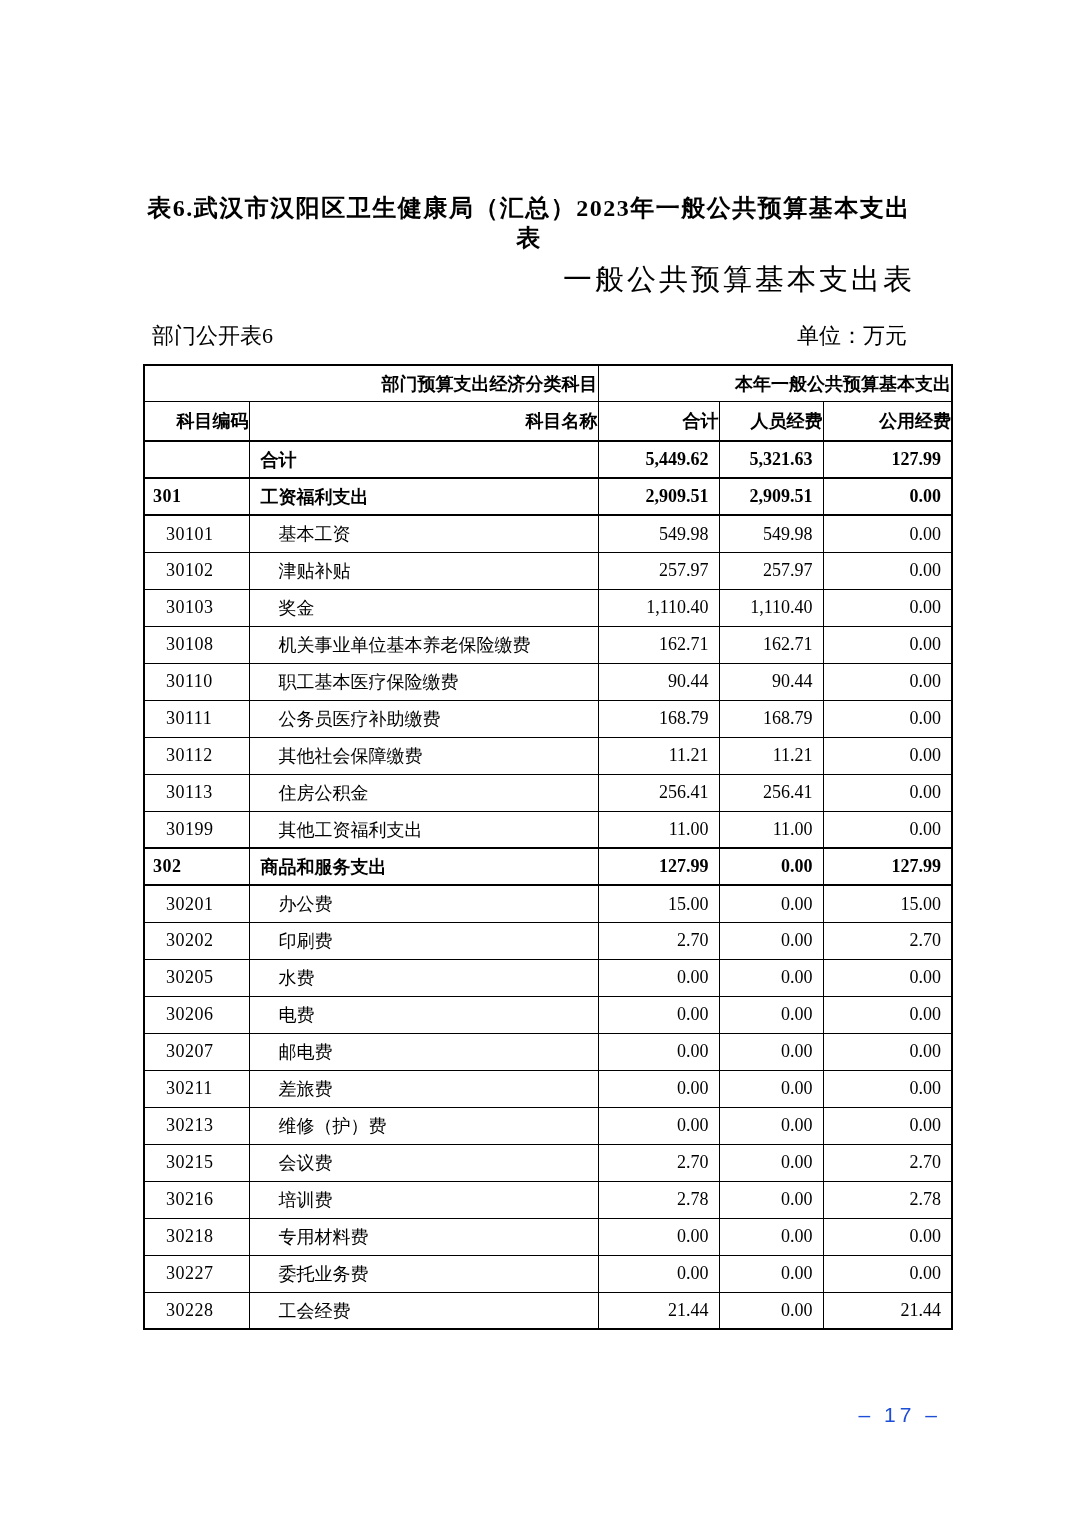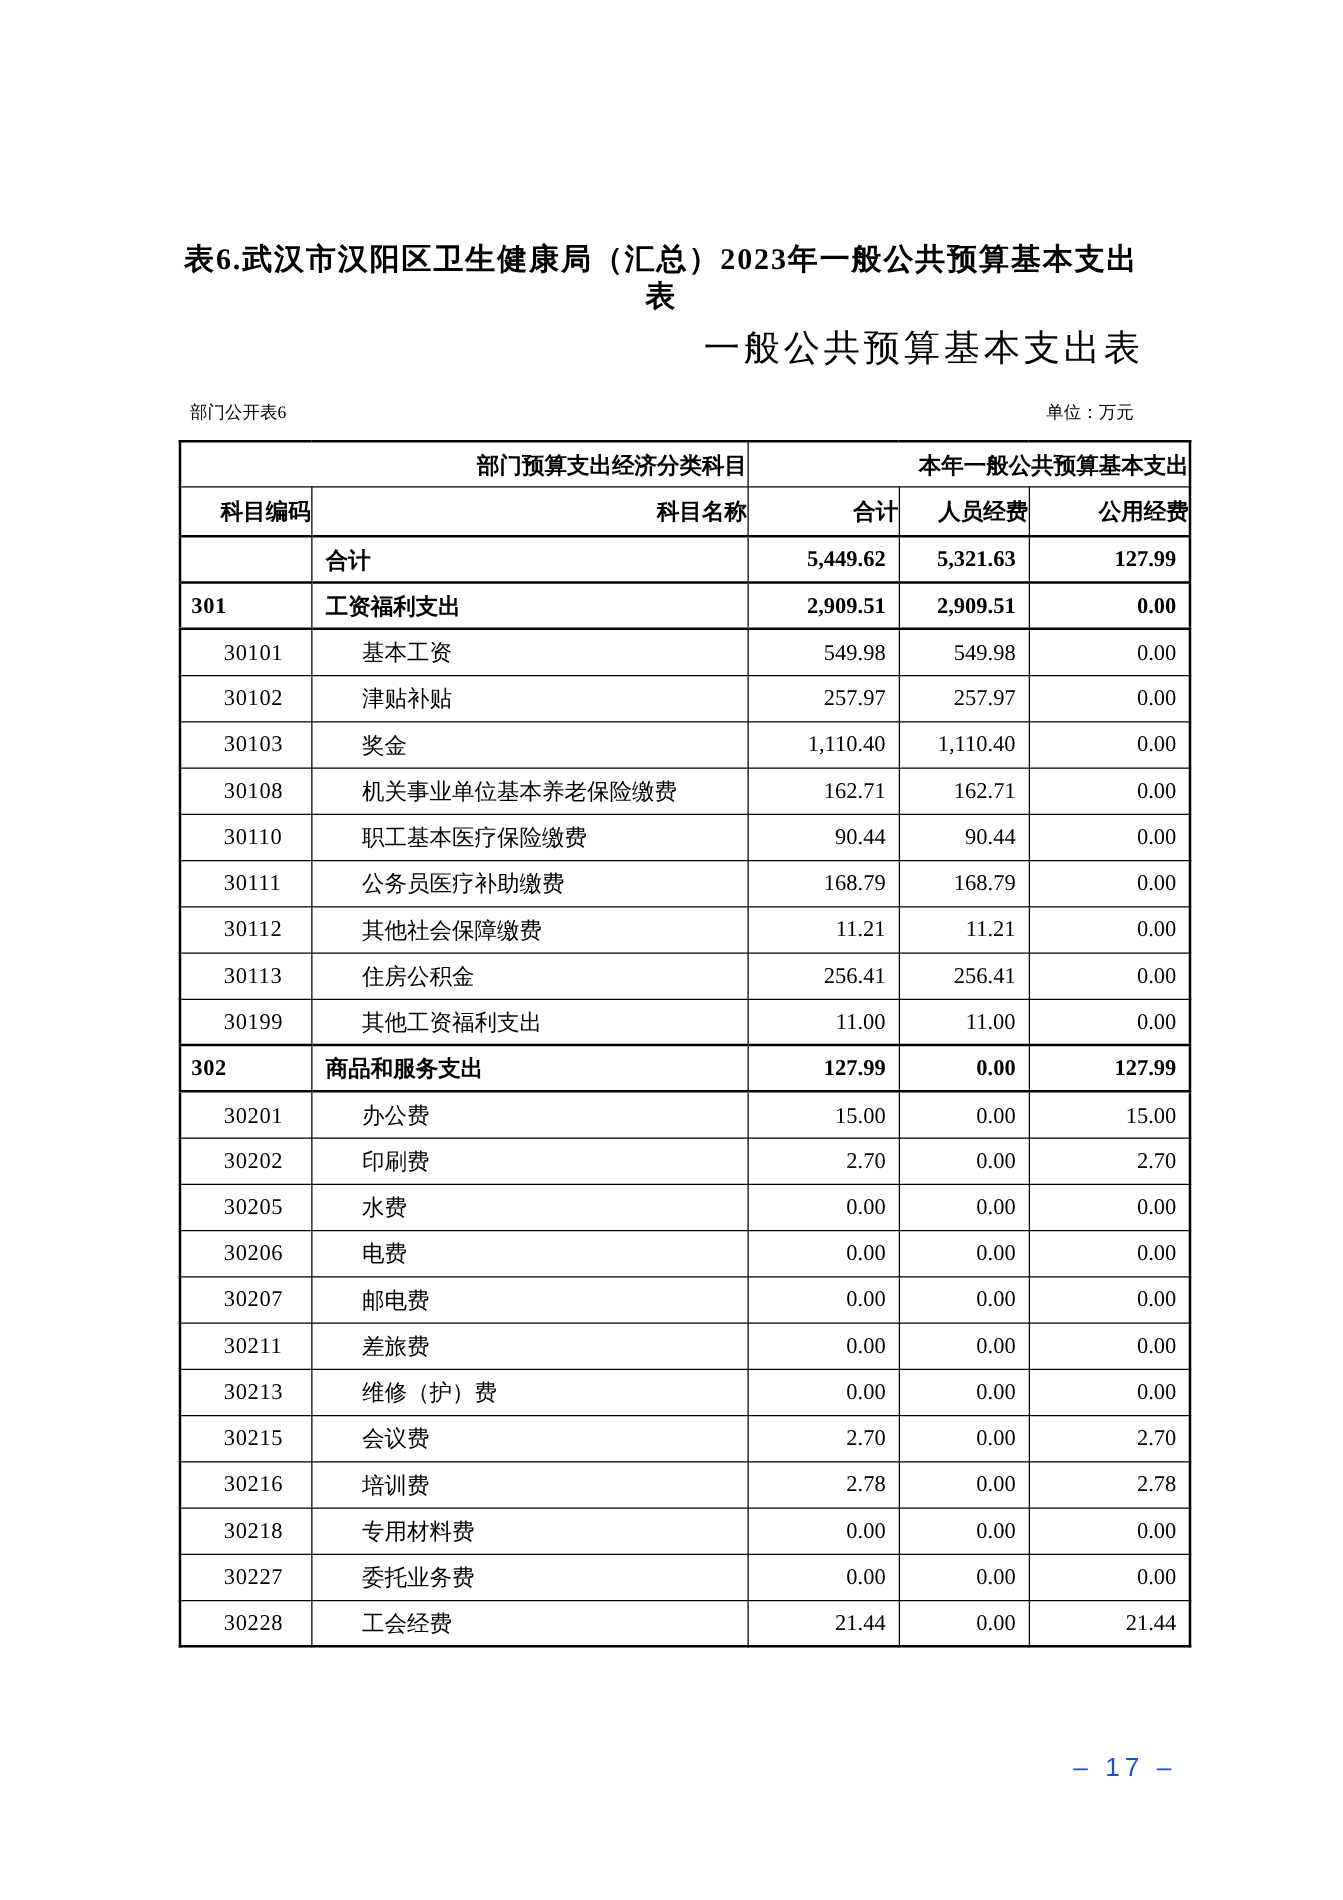--- a/index.html
+++ b/index.html
@@ -12,35 +12,35 @@
   .doc-title {
     margin:193px 0 0 0; font-size:24px; font-weight:bold; text-align:center;
     letter-spacing:1.5px; line-height:1.25; font-family:"Liberation Serif", serif;
   }
   .table-title {
     margin:10px 0 0 0; font-size:29px; font-weight:normal; text-align:right;
     letter-spacing:3px; line-height:1.15; font-family:"Liberation Sans", sans-serif;
   }
   .meta-row {
     display:flex; justify-content:space-between; align-items:flex-end;
-    margin-top:25px; font-size:14px; padding:0 8px 0 9px;text-align:right;
+    margin-top:25px; font-size:22px; padding:0 8px 0 9px;text-align:right;
   }
   table.budget {
     width:100%; border-collapse:collapse; table-layout:fixed;
     margin-top:13px; font-size:18px; border:2px solid #000;
   }
   .budget th, .budget td {
     border:1px solid #000; padding:0; box-sizing:border-box;
     overflow:hidden; white-space:nowrap; height:37px; vertical-align:middle;
   }
   .budget thead tr.group-row th { height:36px; }
   .budget thead tr.cols-row th { height:40px; }
   .budget th { font-weight:bold; text-align:right; font-size:18px; }
-  .budget td.code { text-align:left; padding-left:34px; letter-spacing:0.5px; }
-  .budget td.name { text-align:left; padding-left:40px; }
+  .budget td.code { text-align:left; padding-left:21px; letter-spacing:0.5px; }
+  .budget td.name { text-align:left; padding-left:29px; }
   .budget td.num  { text-align:right; padding-right:10px; }
   .budget tr.level-category td, .budget tr.level-total td {
     font-weight:bold; border-top-width:2px; border-bottom-width:2px;
   }
   .budget tr.level-category td.code, .budget tr.level-total td.code { padding-left:8px; }
   .budget tr.level-category td.name, .budget tr.level-total td.name { padding-left:11px; }
   .page-number {
     position:absolute; top:1403px; right:133px;
     font-family:"Liberation Sans", sans-serif; font-size:21px;
     color:#1d4ed8; letter-spacing:4px;

